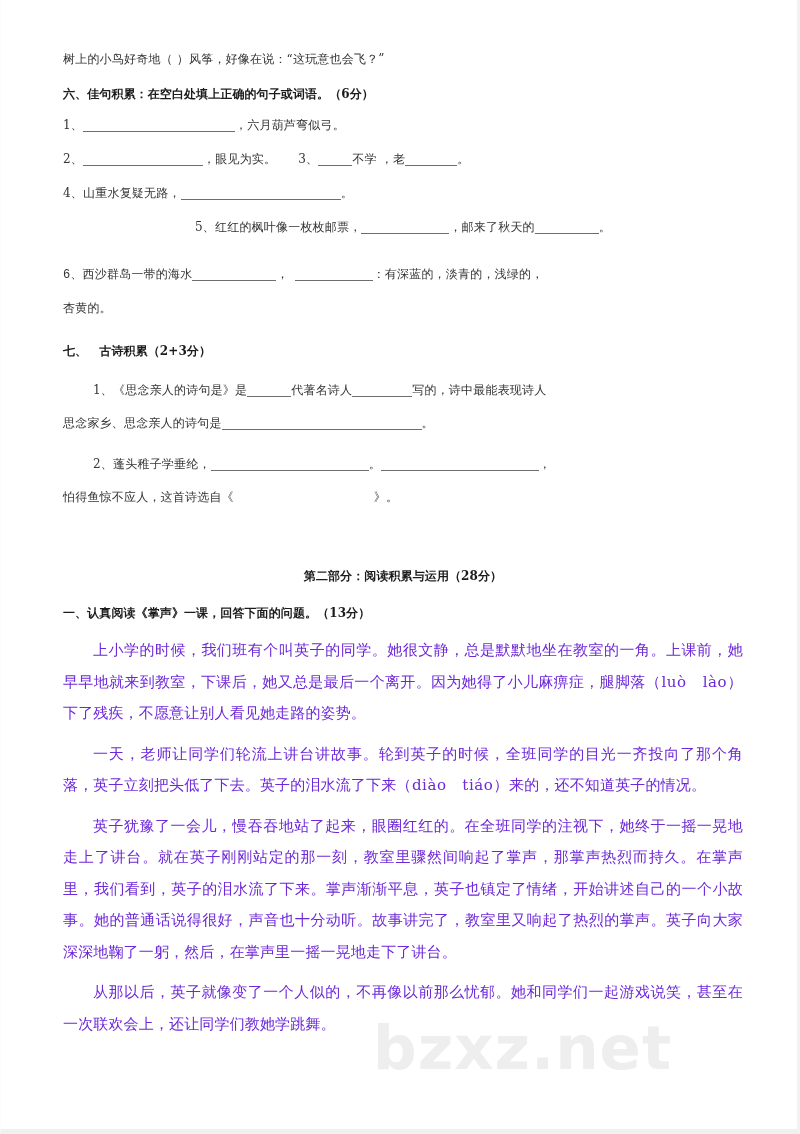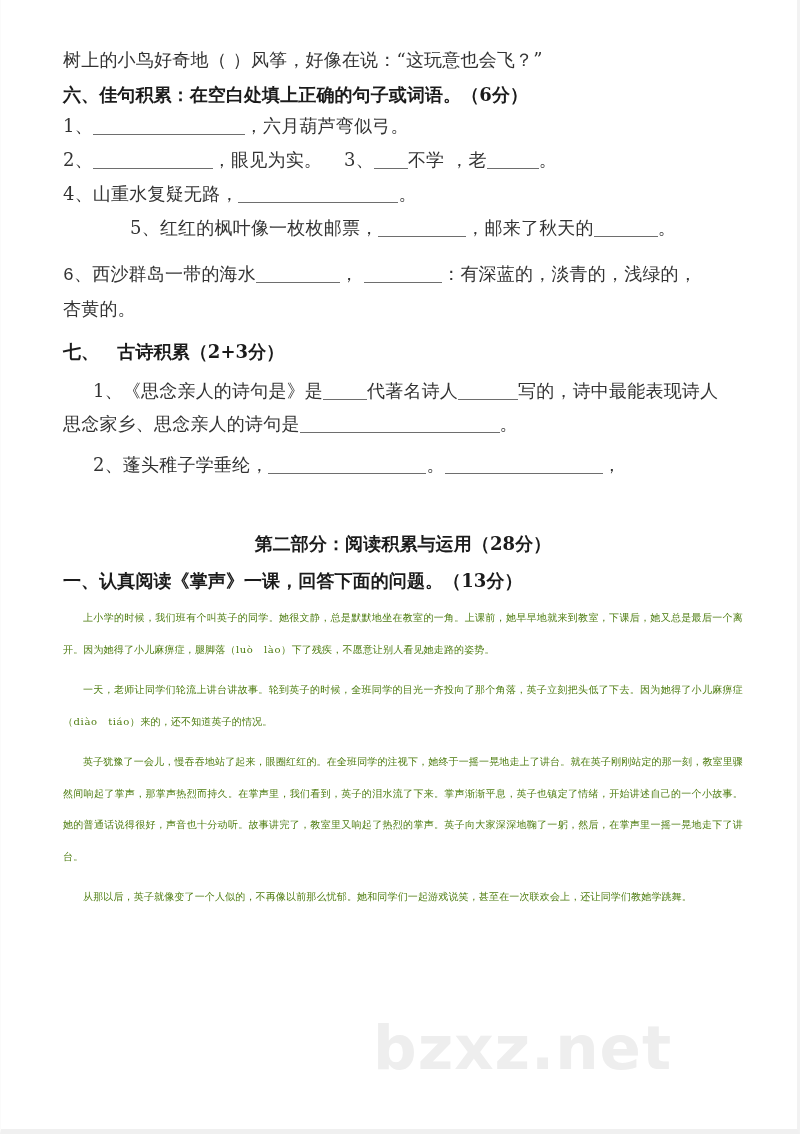--- a/index.html
+++ b/index.html
@@ -50,28 +50,28 @@
     color: #eeeeee;
     letter-spacing: 1px;
     white-space: nowrap;
     user-select: none;
     pointer-events: none;
   }
 
   
   .line {
     color: #333333;
-    font-size: 18px;
+    font-size: 12px;
     line-height: 31px;
     white-space: nowrap;
     letter-spacing: 0.2px;
   }
   .para {
-    color: #4d7c0f;
-    font-size: 10px;
+    color: #6d28d9;
+    font-size: 15px;
     line-height: 31.5px;
     text-align: justify;
     text-justify: inter-ideograph;
     letter-spacing: 0.15px;
   }
   .para.indent { text-indent: 2em; }
 
   .bold {
     font-weight: bold;
     color: #1b1b1b;
@@ -134,33 +134,36 @@
     <div class="line" style="margin-top:8px; padding-left:30px;">
       <span>1、</span><span>《思念亲人的诗句是》是</span><span class="blank" style="width:44px;"></span><span>代著名诗人</span><span class="blank" style="width:60px;"></span><span>写的，诗中最能表现诗人</span>
     </div>
     <div class="line" style="margin-top:2px;">
       <span>思念家乡、思念亲人的诗句是</span><span class="blank" style="width:200px;"></span><span>。</span>
     </div>
 
     <div class="line" style="margin-top:10px; padding-left:30px;">
       <span>2、</span><span>蓬头稚子学垂纶，</span><span class="blank" style="width:158px;"></span><span>。</span><span class="blank" style="width:158px;"></span><span>，</span>
     </div>
+    <div class="line" style="margin-top:2px;">
+      <span>怕得鱼惊不应人，这首诗选自《</span><span class="gap" style="width:140px;"></span><span>》。</span>
+    </div>
 
     <div class="spacer-lg"></div>
 
     <div class="line bold center" style="margin-top:14px;">第二部分：阅读积累与运用（28分）</div>
 
     <div class="line bold" style="margin-top:6px;">一、认真阅读《掌声》一课，回答下面的问题。（13分）</div>
 
     <div class="para indent" style="margin-top:6px;">
       <span>上小学的时候，我们班有个叫英子的同学。她很文静，总是默默地坐在教室的一角。上课前，她早早地就来到教室，下课后，她又总是最后一个离开。因为她得了小儿麻痹症，腿脚落</span><span class="mono-pinyin">（luò　lào）</span><span>下了残疾，不愿意让别人看见她走路的姿势。</span>
     </div>
 
     <div class="para indent" style="margin-top:9px;">
-      <span>一天，老师让同学们轮流上讲台讲故事。轮到英子的时候，全班同学的目光一齐投向了那个角落，英子立刻把头低了下去。因为她得了小儿麻痹症</span><span class="mono-pinyin">（diào　tiáo）</span><span>来的，还不知道英子的情况。</span>
+      <span>一天，老师让同学们轮流上讲台讲故事。轮到英子的时候，全班同学的目光一齐投向了那个角落，英子立刻把头低了下去。英子的泪水流了下来</span><span class="mono-pinyin">（diào　tiáo）</span><span>来的，还不知道英子的情况。</span>
     </div>
 
     <div class="para indent" style="margin-top:9px;">英子犹豫了一会儿，慢吞吞地站了起来，眼圈红红的。在全班同学的注视下，她终于一摇一晃地走上了讲台。就在英子刚刚站定的那一刻，教室里骤然间响起了掌声，那掌声热烈而持久。在掌声里，我们看到，英子的泪水流了下来。掌声渐渐平息，英子也镇定了情绪，开始讲述自己的一个小故事。她的普通话说得很好，声音也十分动听。故事讲完了，教室里又响起了热烈的掌声。英子向大家深深地鞠了一躬，然后，在掌声里一摇一晃地走下了讲台。</div>
 
     <div class="para indent" style="margin-top:9px;">从那以后，英子就像变了一个人似的，不再像以前那么忧郁。她和同学们一起游戏说笑，甚至在一次联欢会上，还让同学们教她学跳舞。</div>
 
   </div>
 </div>
 
 </body></html>

